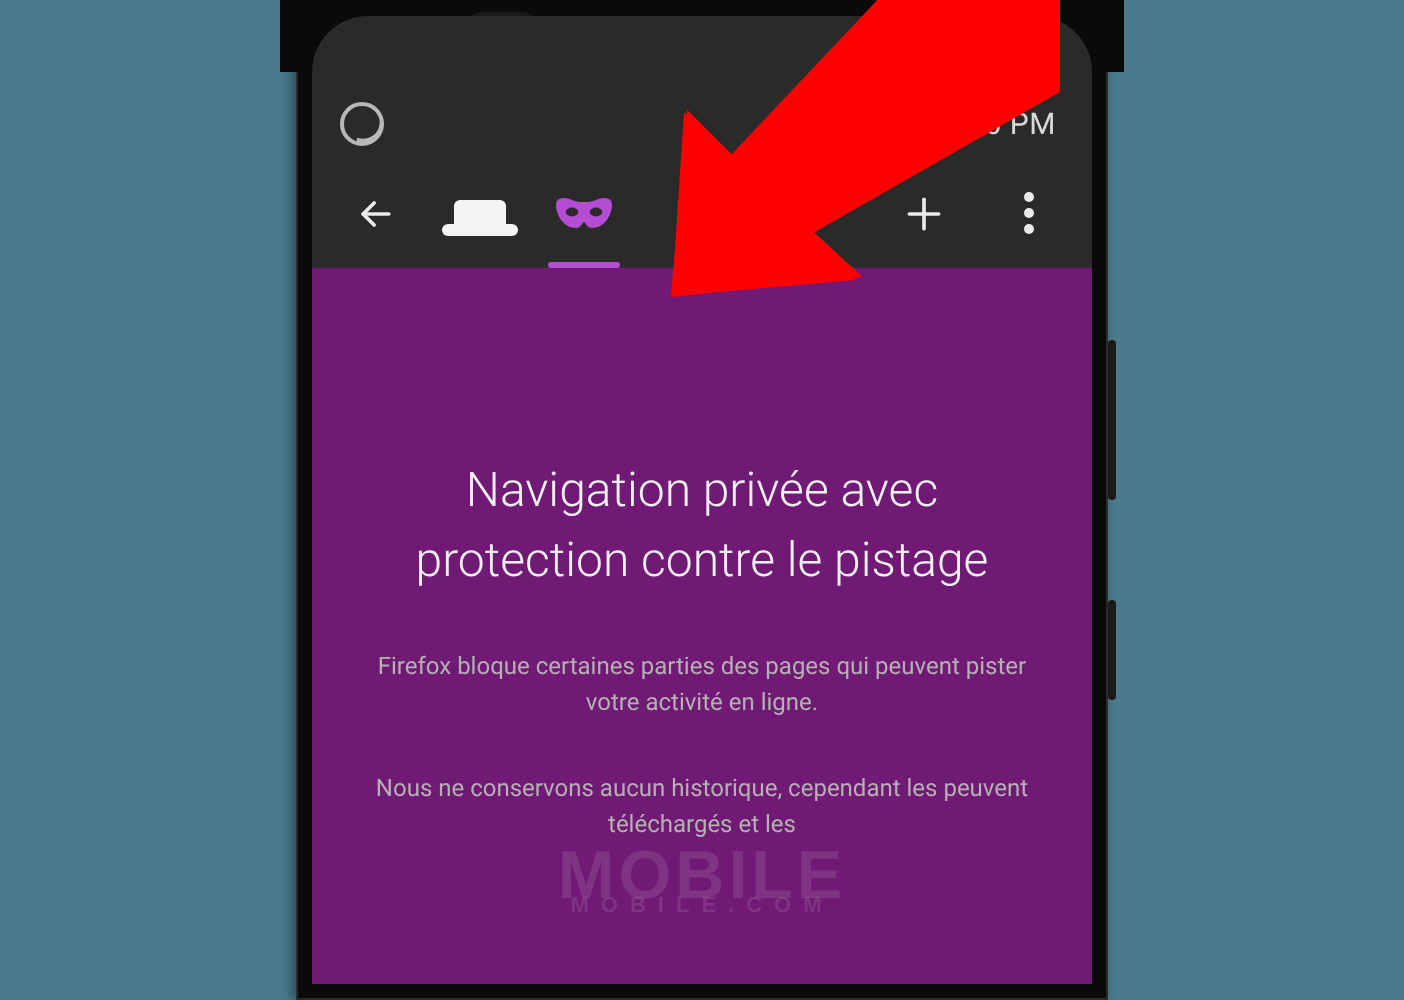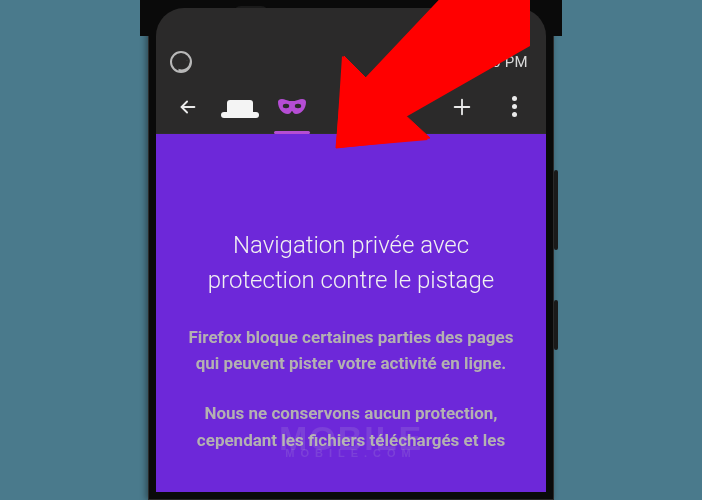--- a/index.html
+++ b/index.html
@@ -132,36 +132,36 @@
     position:absolute;bottom:0;left:8px;right:8px;height:3px;background:#b54dd4;border-radius:2px;
   }
   .plus svg{width:22px;height:22px;stroke:#eaeaea;}
   .kebab{display:flex;flex-direction:column;gap:3px;}
   .kebab span{width:5px;height:5px;background:#eaeaea;border-radius:50%;}
 
   .content {
     padding: 94px 30px 0;
     text-align: center;
     color: #eceaea;
-    background: #6d28d9;
+    background: #701a75;
     height: calc(100% - 126px);
   }
   .heading {
     font-size: 24px;
     font-weight: 300;
     line-height: 1.45;
     margin-bottom: 26px;
     color: #f1f1f1;
   }
   .para {
-    font-size: 17px;
+    font-size: 12px;
     line-height: 1.55;
     color: #b4b1b1;
     margin-bottom: 24px;
-    font-weight: 700;
+    font-weight: 400;
   }
   
   .arrow-overlay{
     position:absolute;
     left: 320px;
     top: -12px;
     pointer-events:none;
   }
   
   .watermark{
@@ -245,21 +245,21 @@
             <span></span>
             <span></span>
             <span></span>
           </div>
       </div>
     </div>
 
     <div class="content">
       <div class="heading">Navigation privée avec protection contre le pistage</div>
       <div class="para">Firefox bloque certaines parties des pages qui peuvent pister votre activité en ligne.</div>
-      <div class="para">Nous ne conservons aucun protection, cependant les fichiers téléchargés et les</div>
+      <div class="para">Nous ne conservons aucun historique, cependant les peuvent téléchargés et les</div>
     </div>
 
     <div class="watermark">
       <span>MOBILE</span>
       <small>MOBILE.COM</small>
     </div>
 
   </div>
 </div>
 

